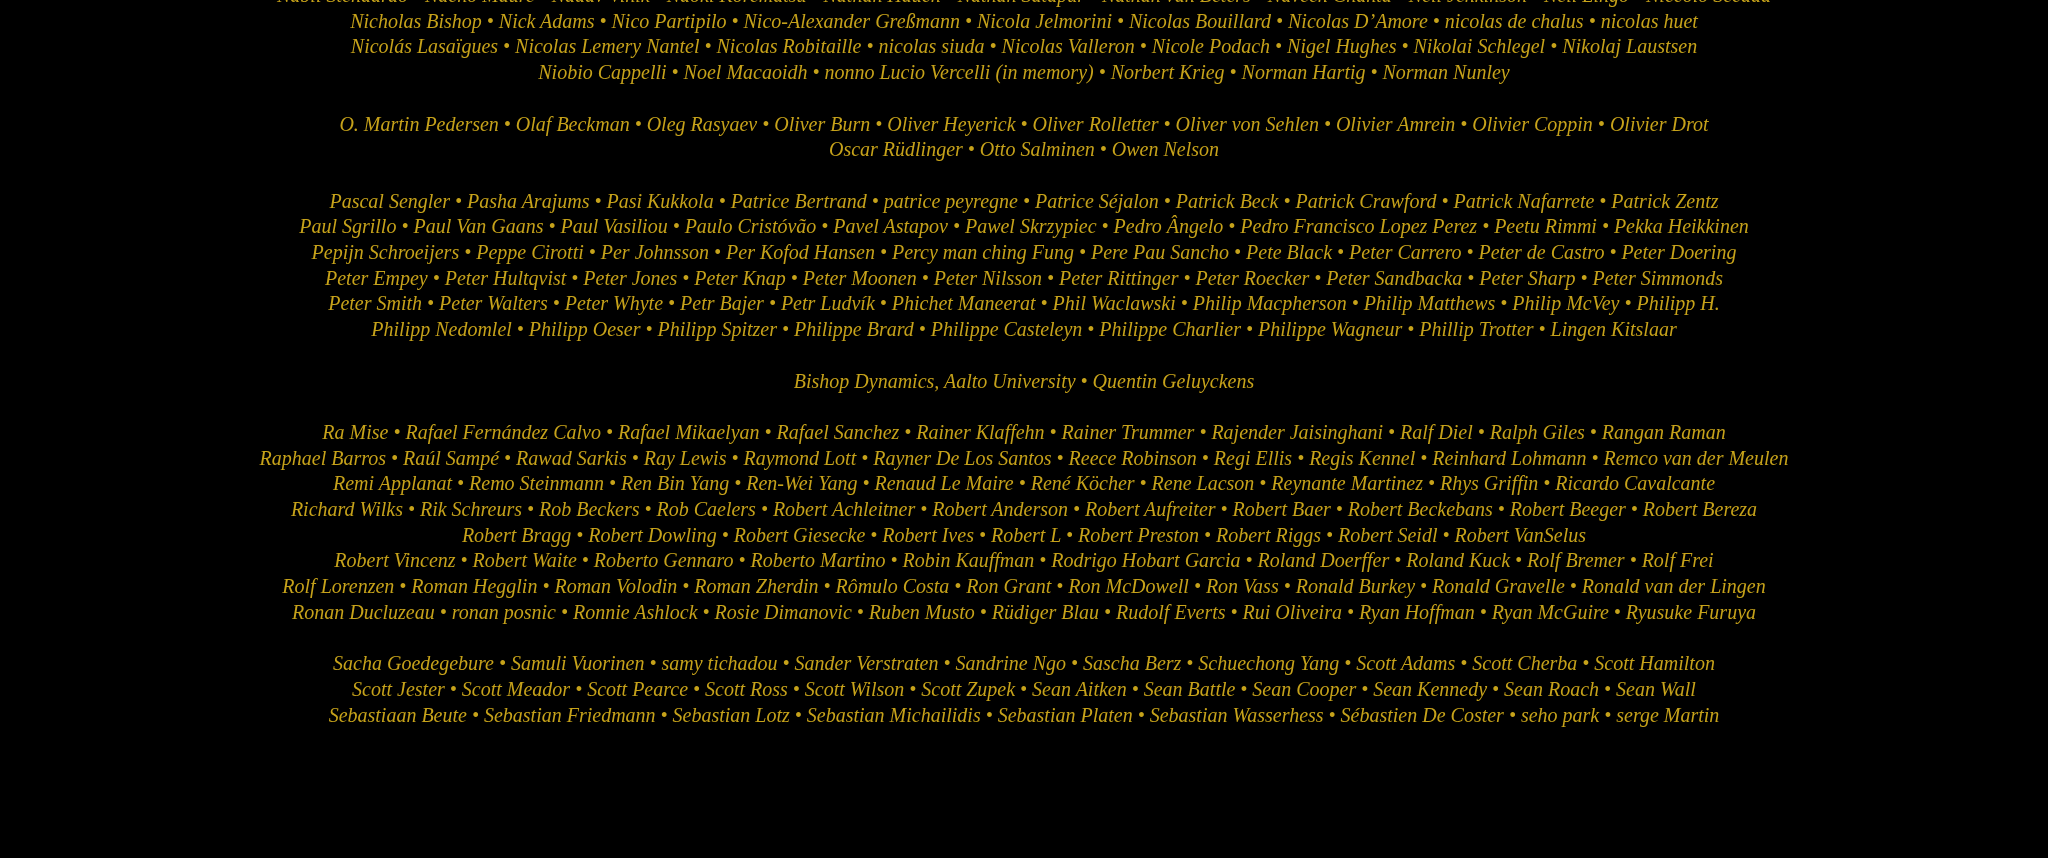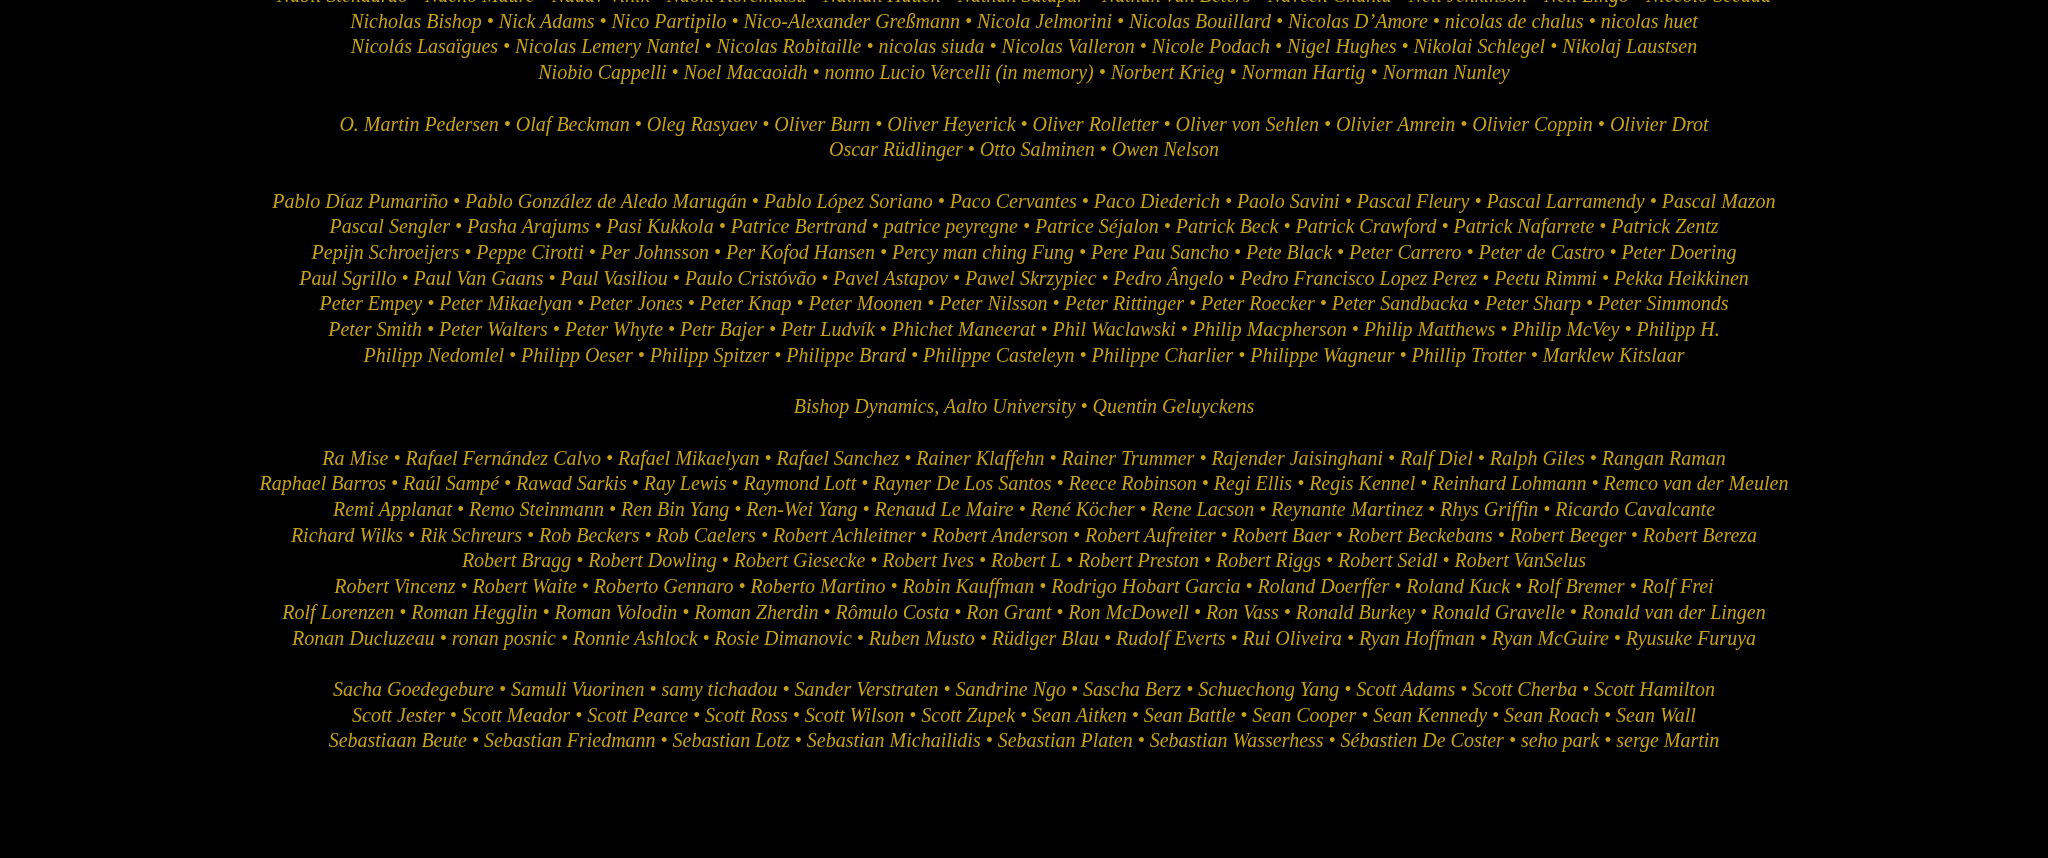--- a/index.html
+++ b/index.html
@@ -37,27 +37,26 @@
       <div class="line">Nabil Stendardo • Nacho Maure • Nadav Vinik • Naoki Korematsu • Nathan Hauch • Nathan Satapur • Nathan van Beters • Naveen Chanta • Neil Jenkinson • Neil Lingo • Niccolò Secada</div>
       <div class="line">Nicholas Bishop • Nick Adams • Nico Partipilo • Nico-Alexander Greßmann • Nicola Jelmorini • Nicolas Bouillard • Nicolas D’Amore • nicolas de chalus • nicolas huet</div>
       <div class="line">Nicolás Lasaïgues • Nicolas Lemery Nantel • Nicolas Robitaille • nicolas siuda • Nicolas Valleron • Nicole Podach • Nigel Hughes • Nikolai Schlegel • Nikolaj Laustsen</div>
       <div class="line">Niobio Cappelli • Noel Macaoidh • nonno Lucio Vercelli (in memory) • Norbert Krieg • Norman Hartig • Norman Nunley</div>
     </div>
     <div class="section">
       <div class="line">O. Martin Pedersen • Olaf Beckman • Oleg Rasyaev • Oliver Burn • Oliver Heyerick • Oliver Rolletter • Oliver von Sehlen • Olivier Amrein • Olivier Coppin • Olivier Drot</div>
       <div class="line">Oscar Rüdlinger • Otto Salminen • Owen Nelson</div>
     </div>
     <div class="section">
-      <div class="line">Pablo Díaz Pumariño • Pablo González de Aledo Marugán • Pablo López Soriano • Paco Cervantes • Paco Diederich • Paolo Savini • Pascal Fleury • Pascal Larramendy • Pascal Mazon</div>
       <div class="line">Pascal Sengler • Pasha Arajums • Pasi Kukkola • Patrice Bertrand • patrice peyregne • Patrice Séjalon • Patrick Beck • Patrick Crawford • Patrick Nafarrete • Patrick Zentz</div>
+      <div class="line">Paul Sgrillo • Paul Van Gaans • Paul Vasiliou • Paulo Cristóvão • Pavel Astapov • Pawel Skrzypiec • Pedro Ângelo • Pedro Francisco Lopez Perez • Peetu Rimmi • Pekka Heikkinen</div>
       <div class="line">Pepijn Schroeijers • Peppe Cirotti • Per Johnsson • Per Kofod Hansen • Percy man ching Fung • Pere Pau Sancho • Pete Black • Peter Carrero • Peter de Castro • Peter Doering</div>
-      <div class="line">Paul Sgrillo • Paul Van Gaans • Paul Vasiliou • Paulo Cristóvão • Pavel Astapov • Pawel Skrzypiec • Pedro Ângelo • Pedro Francisco Lopez Perez • Peetu Rimmi • Pekka Heikkinen</div>
-      <div class="line">Peter Empey • Peter Mikaelyan • Peter Jones • Peter Knap • Peter Moonen • Peter Nilsson • Peter Rittinger • Peter Roecker • Peter Sandbacka • Peter Sharp • Peter Simmonds</div>
+      <div class="line">Peter Empey • Peter Hultqvist • Peter Jones • Peter Knap • Peter Moonen • Peter Nilsson • Peter Rittinger • Peter Roecker • Peter Sandbacka • Peter Sharp • Peter Simmonds</div>
       <div class="line">Peter Smith • Peter Walters • Peter Whyte • Petr Bajer • Petr Ludvík • Phichet Maneerat • Phil Waclawski • Philip Macpherson • Philip Matthews • Philip McVey • Philipp H.</div>
-      <div class="line">Philipp Nedomlel • Philipp Oeser • Philipp Spitzer • Philippe Brard • Philippe Casteleyn • Philippe Charlier • Philippe Wagneur • Phillip Trotter • Marklew Kitslaar</div>
+      <div class="line">Philipp Nedomlel • Philipp Oeser • Philipp Spitzer • Philippe Brard • Philippe Casteleyn • Philippe Charlier • Philippe Wagneur • Phillip Trotter • Lingen Kitslaar</div>
     </div>
     <div class="section">
       <div class="line">Bishop Dynamics, Aalto University • Quentin Geluyckens</div>
     </div>
     <div class="section">
       <div class="line">Ra Mise • Rafael Fernández Calvo • Rafael Mikaelyan • Rafael Sanchez • Rainer Klaffehn • Rainer Trummer • Rajender Jaisinghani • Ralf Diel • Ralph Giles • Rangan Raman</div>
       <div class="line">Raphael Barros • Raúl Sampé • Rawad Sarkis • Ray Lewis • Raymond Lott • Rayner De Los Santos • Reece Robinson • Regi Ellis • Regis Kennel • Reinhard Lohmann • Remco van der Meulen</div>
       <div class="line">Remi Applanat • Remo Steinmann • Ren Bin Yang • Ren-Wei Yang • Renaud Le Maire • René Köcher • Rene Lacson • Reynante Martinez • Rhys Griffin • Ricardo Cavalcante</div>
       <div class="line">Richard Wilks • Rik Schreurs • Rob Beckers • Rob Caelers • Robert Achleitner • Robert Anderson • Robert Aufreiter • Robert Baer • Robert Beckebans • Robert Beeger • Robert Bereza</div>
       <div class="line">Robert Bragg • Robert Dowling • Robert Giesecke • Robert Ives • Robert L • Robert Preston • Robert Riggs • Robert Seidl • Robert VanSelus</div>

